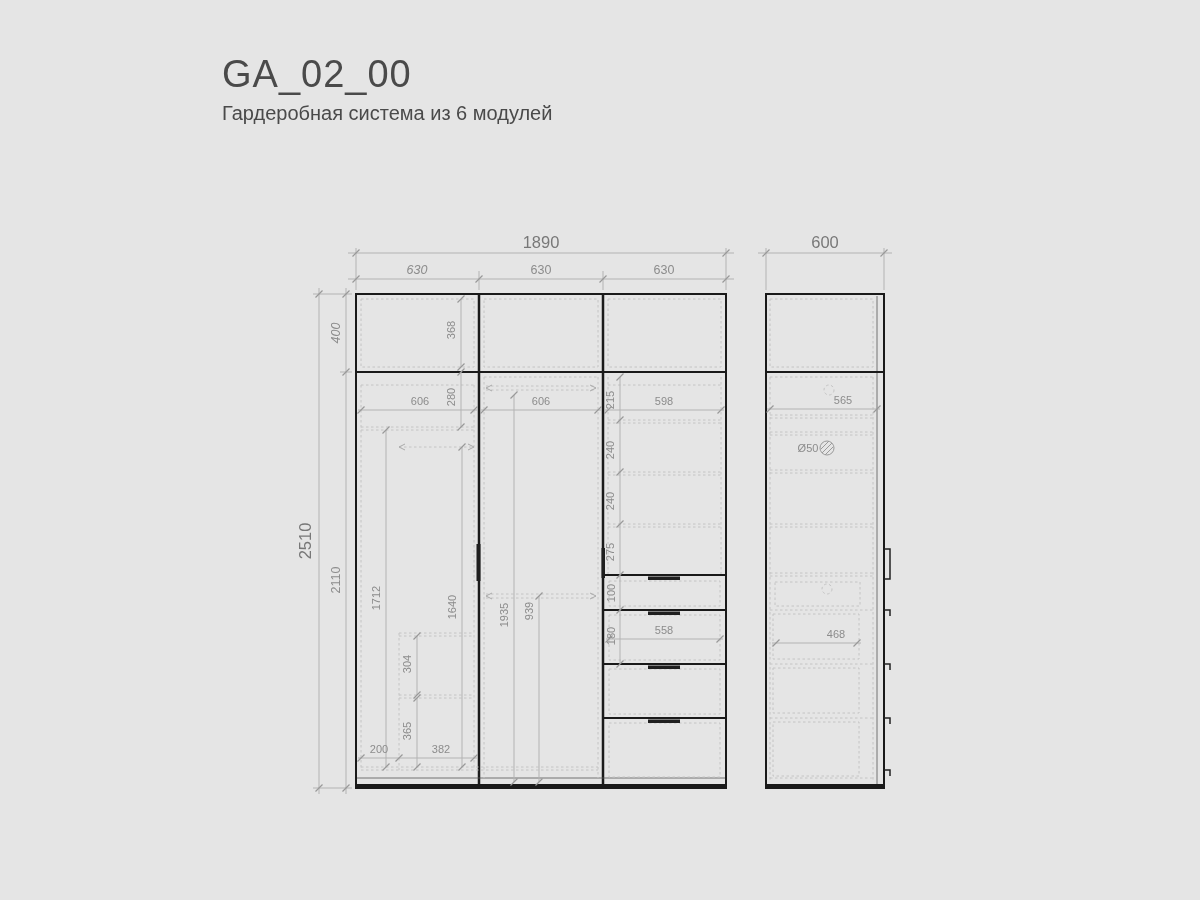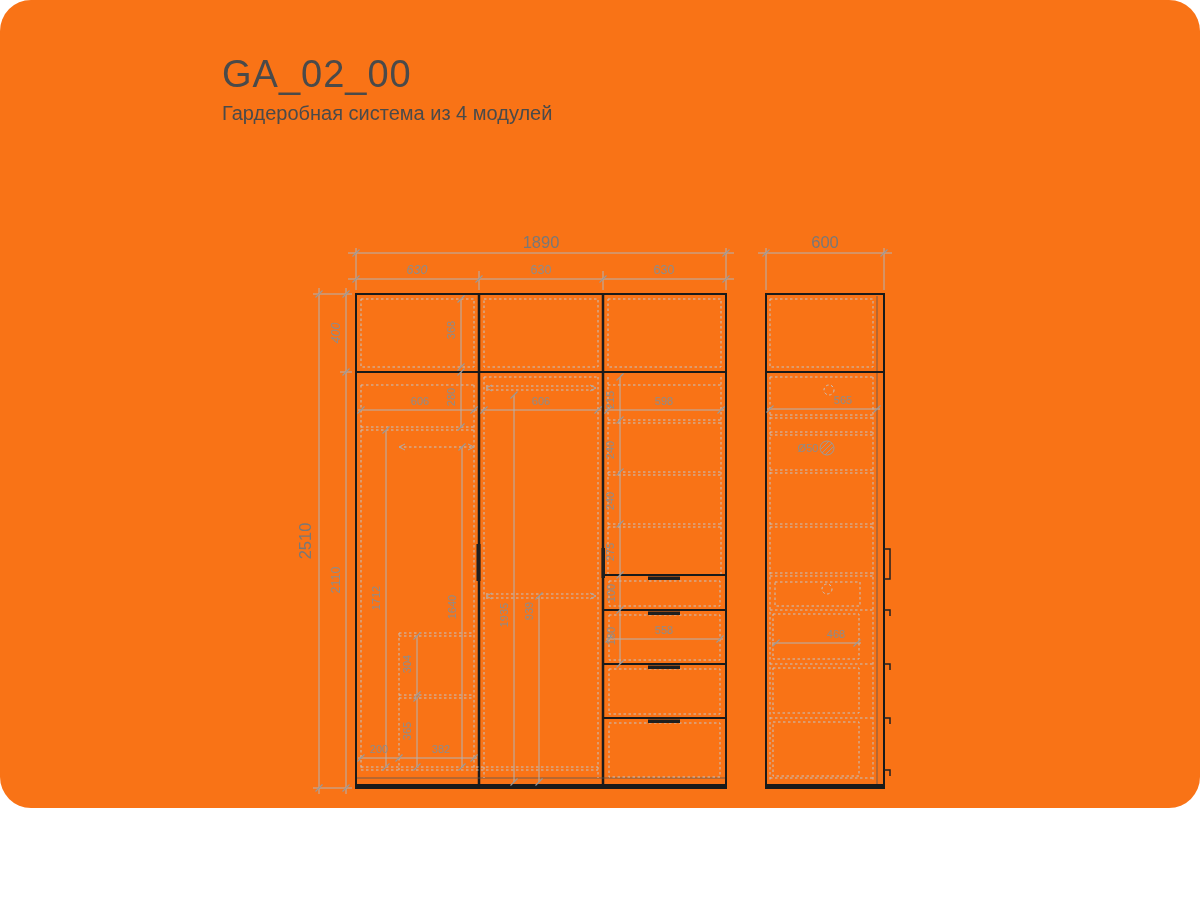--- a/index.html
+++ b/index.html
@@ -1,17 +1,17 @@
 <!DOCTYPE html>
 <html><head>
 <meta charset="utf-8">
 <style>
   html,body{margin:0;padding:0;background:#ffffff;}
-  #canvas{position:relative;width:1200px;height:808px;background:#f97316;overflow:hidden;
-          font-family:"Liberation Sans",sans-serif;border-radius:31px;}
+  #canvas{position:relative;width:1200px;height:900px;background:#e5e5e5;overflow:hidden;
+          font-family:"Liberation Sans",sans-serif;}
   #titleblock{position:absolute;left:222px;top:54px;color:#454545;}
   #doc-title{font-size:38px;font-weight:400;letter-spacing:1px;line-height:1.1;color:#4a4a4a;}
   #doc-subtitle{font-size:20px;font-weight:400;margin-top:6px;color:#4a4a4a;}
   svg{position:absolute;left:0;top:0;}
   .ol{stroke:#1a1a1a;fill:none;stroke-width:2;}
   .t25{stroke-width:2.5;}
   .t4{stroke-width:4;}
   .thin{stroke:#555;stroke-width:0.8;fill:none;}
   .dash{stroke:#c4c4c4;stroke-width:1;stroke-dasharray:2.5 2.5;fill:none;}
   .dim{stroke:#b3b3b3;stroke-width:1;fill:none;}
@@ -25,21 +25,21 @@
   text.lbl-lg{font-size:16.5px;fill:#787878;}
   .it{font-style:italic;}
 </style>
 </head>
 <body>
 
 <div id="canvas">
 
   <div id="titleblock">
     <div id="doc-title">GA_02_00</div>
-    <div id="doc-subtitle">Гардеробная система из 4 модулей</div>
+    <div id="doc-subtitle">Гардеробная система из 6 модулей</div>
   </div>
 
   <svg width="1200" height="900">
 
     <g>
 
       <g>
         <path class="dim" d="M356,290 V248 M726,290 V248 M479,290 V271 M603,290 V271
                              M352,294 H313 M352,788 H313 M352,372 H340"></path>
       </g>

